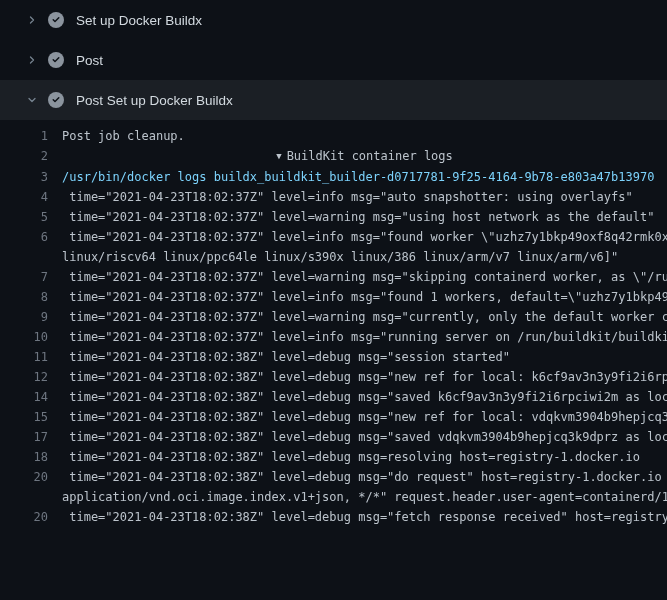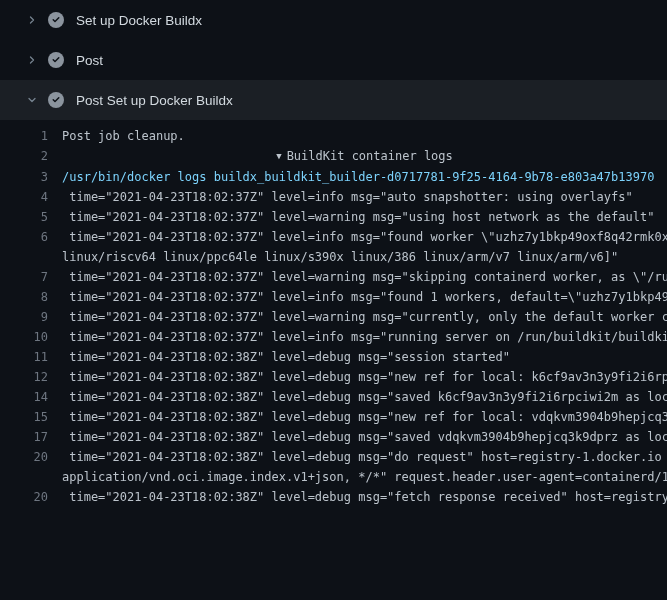--- a/index.html
+++ b/index.html
@@ -129,17 +129,18 @@
       <div class="log-line"><span class="ln"></span><span class="lt continuation">linux/riscv64 linux/ppc64le linux/s390x linux/386 linux/arm/v7 linux/arm/v6]"</span></div>
       <div class="log-line"><span class="ln">7</span><span class="lt plain"> time="2021-04-23T18:02:37Z" level=warning msg="skipping containerd worker, as \"/run</span></div>
       <div class="log-line"><span class="ln">8</span><span class="lt plain"> time="2021-04-23T18:02:37Z" level=info msg="found 1 workers, default=\"uzhz7y1bkp49o</span></div>
       <div class="log-line"><span class="ln">9</span><span class="lt plain"> time="2021-04-23T18:02:37Z" level=warning msg="currently, only the default worker ca</span></div>
       <div class="log-line"><span class="ln">10</span><span class="lt plain"> time="2021-04-23T18:02:37Z" level=info msg="running server on /run/buildkit/buildkit</span></div>
       <div class="log-line"><span class="ln">11</span><span class="lt plain"> time="2021-04-23T18:02:38Z" level=debug msg="session started"</span></div>
       <div class="log-line"><span class="ln">12</span><span class="lt plain"> time="2021-04-23T18:02:38Z" level=debug msg="new ref for local: k6cf9av3n3y9fi2i6rpc</span></div>
       <div class="log-line"><span class="ln">14</span><span class="lt plain"> time="2021-04-23T18:02:38Z" level=debug msg="saved k6cf9av3n3y9fi2i6rpciwi2m as loca</span></div>
       <div class="log-line"><span class="ln">15</span><span class="lt plain"> time="2021-04-23T18:02:38Z" level=debug msg="new ref for local: vdqkvm3904b9hepjcq3k</span></div>
       <div class="log-line"><span class="ln">17</span><span class="lt plain"> time="2021-04-23T18:02:38Z" level=debug msg="saved vdqkvm3904b9hepjcq3k9dprz as loca</span></div>
+      <div class="log-line"><span class="ln">18</span><span class="lt plain"> time="2021-04-23T18:02:38Z" level=debug msg=resolving host=registry-1.docker.io</span></div>
       <div class="log-line"><span class="ln">20</span><span class="lt plain"> time="2021-04-23T18:02:38Z" level=debug msg="do request" host=registry-1.docker.io r</span></div>
       <div class="log-line"><span class="ln"></span><span class="lt continuation">application/vnd.oci.image.index.v1+json, */*" request.header.user-agent=containerd/1.4</span></div>
       <div class="log-line"><span class="ln">20</span><span class="lt plain"> time="2021-04-23T18:02:38Z" level=debug msg="fetch response received" host=registry</span></div>
     </div>
 </div>
 
 </body></html>

